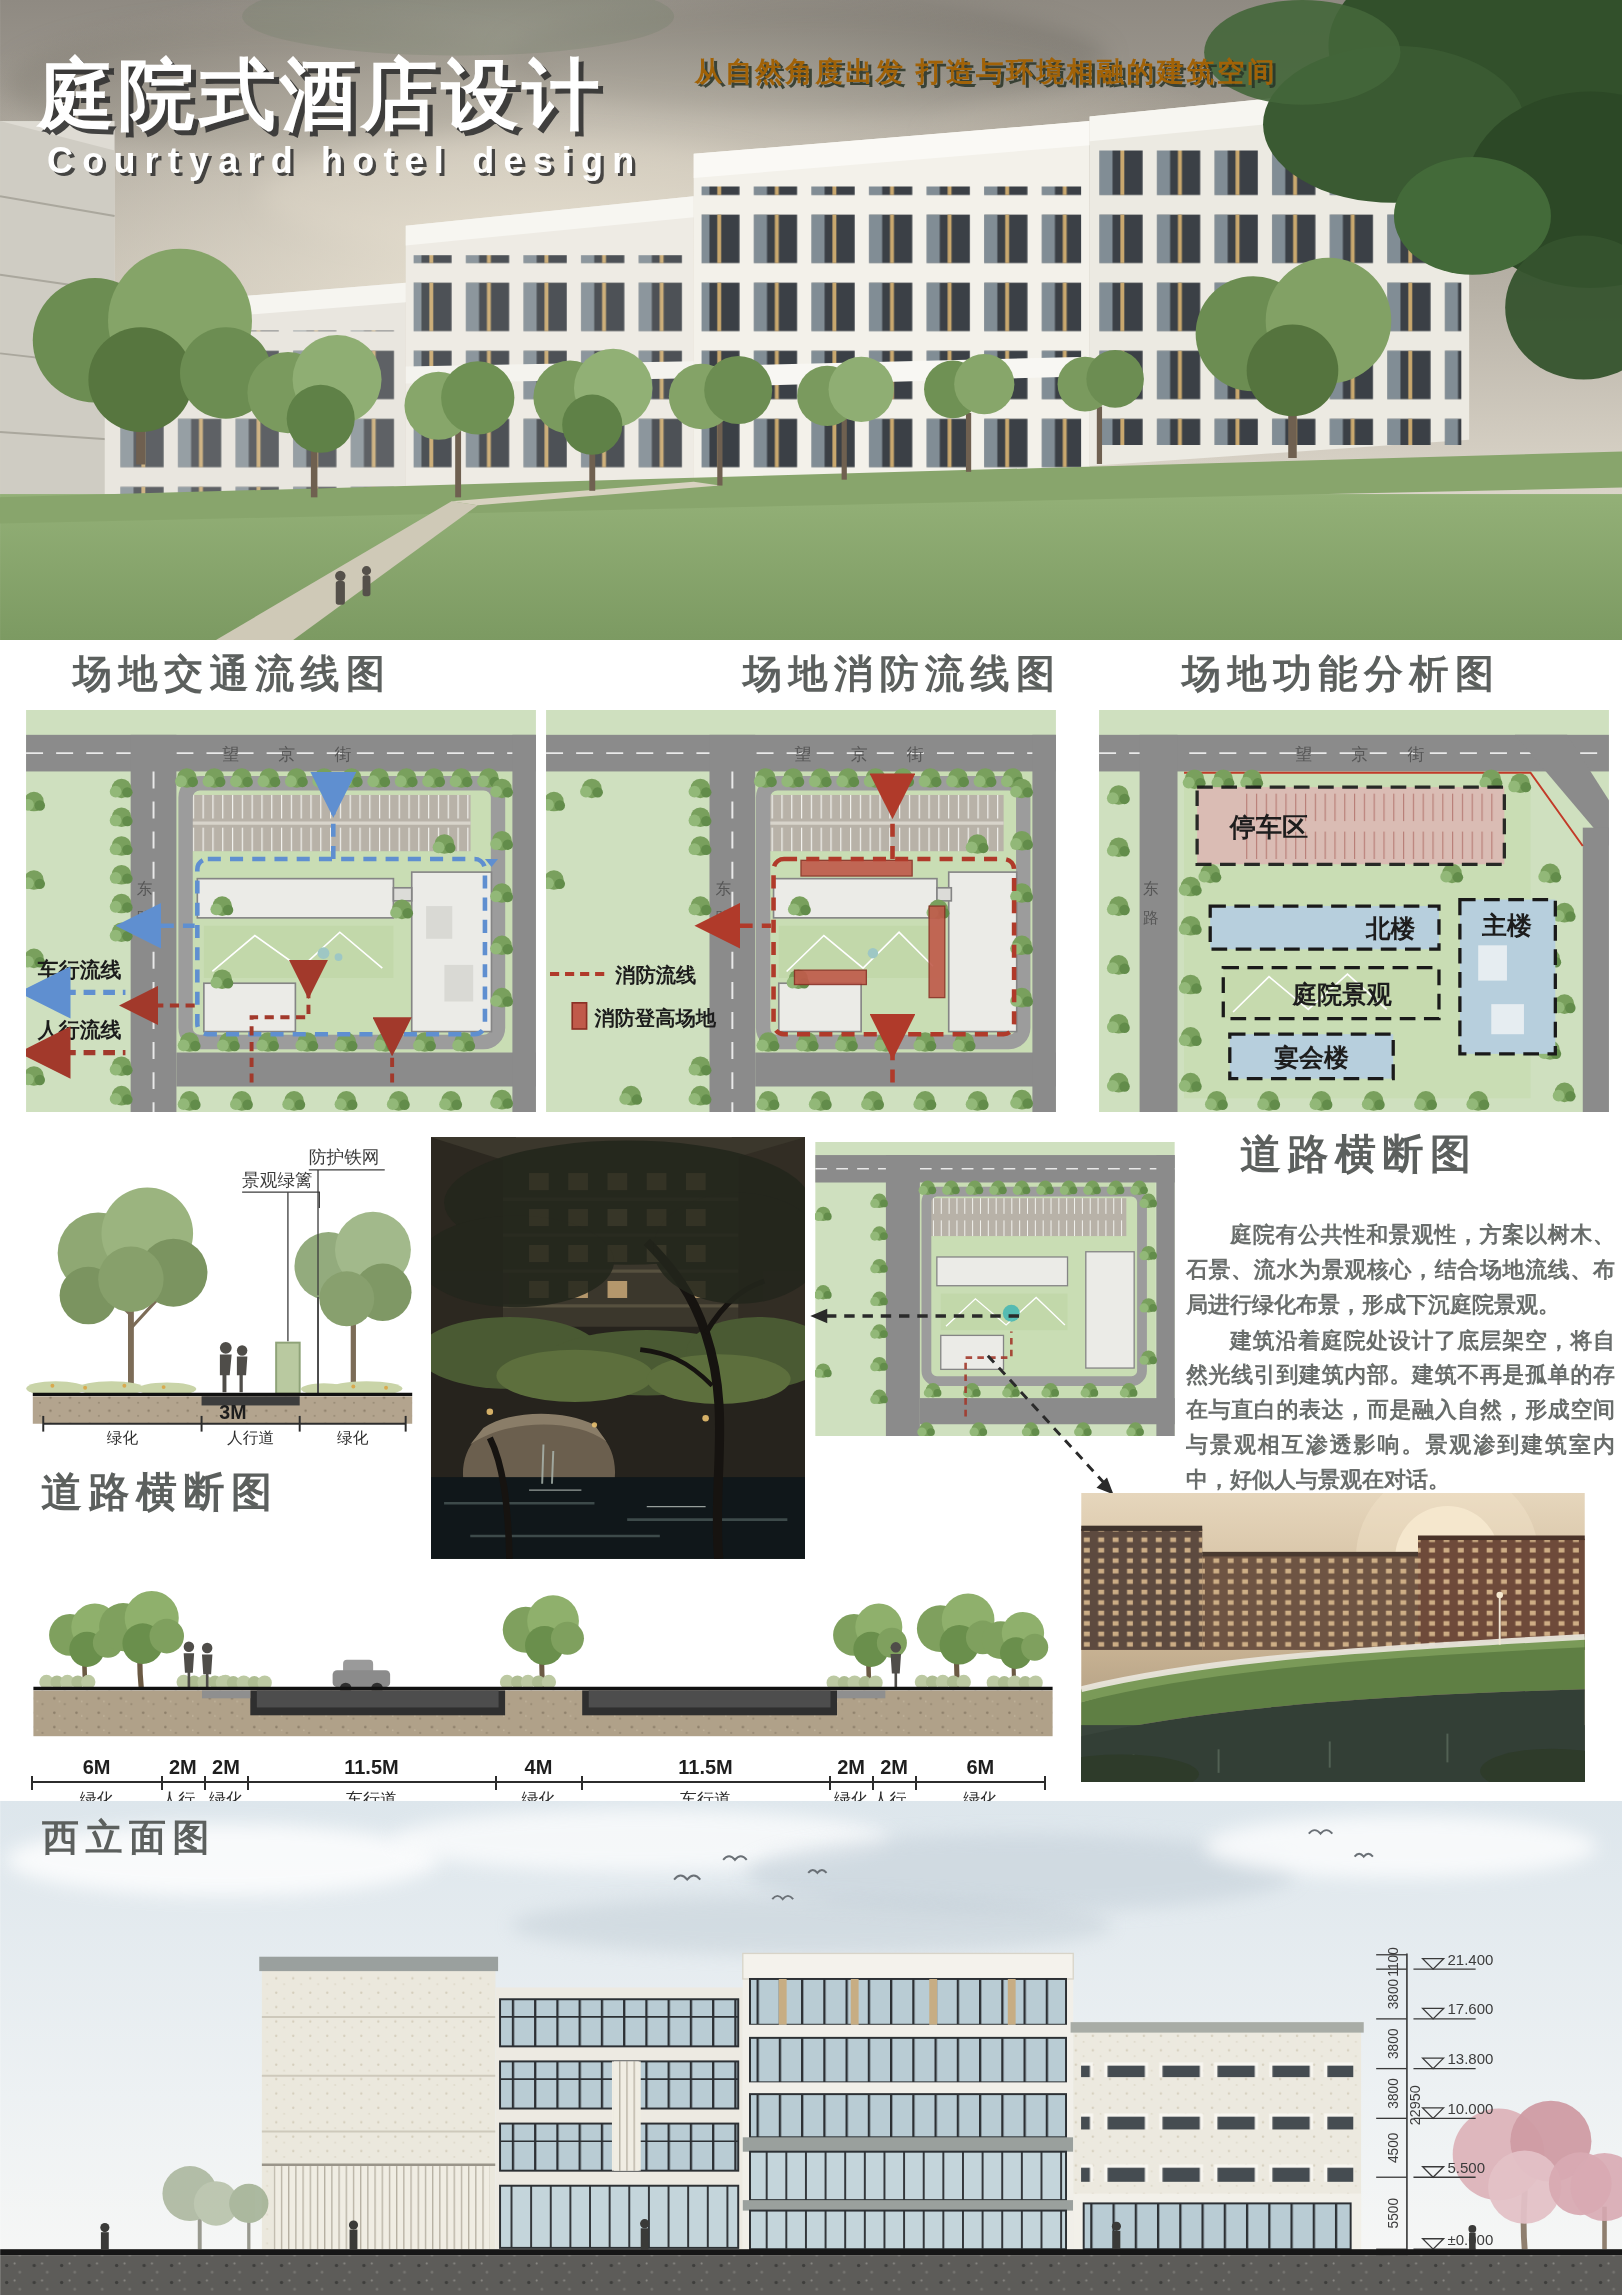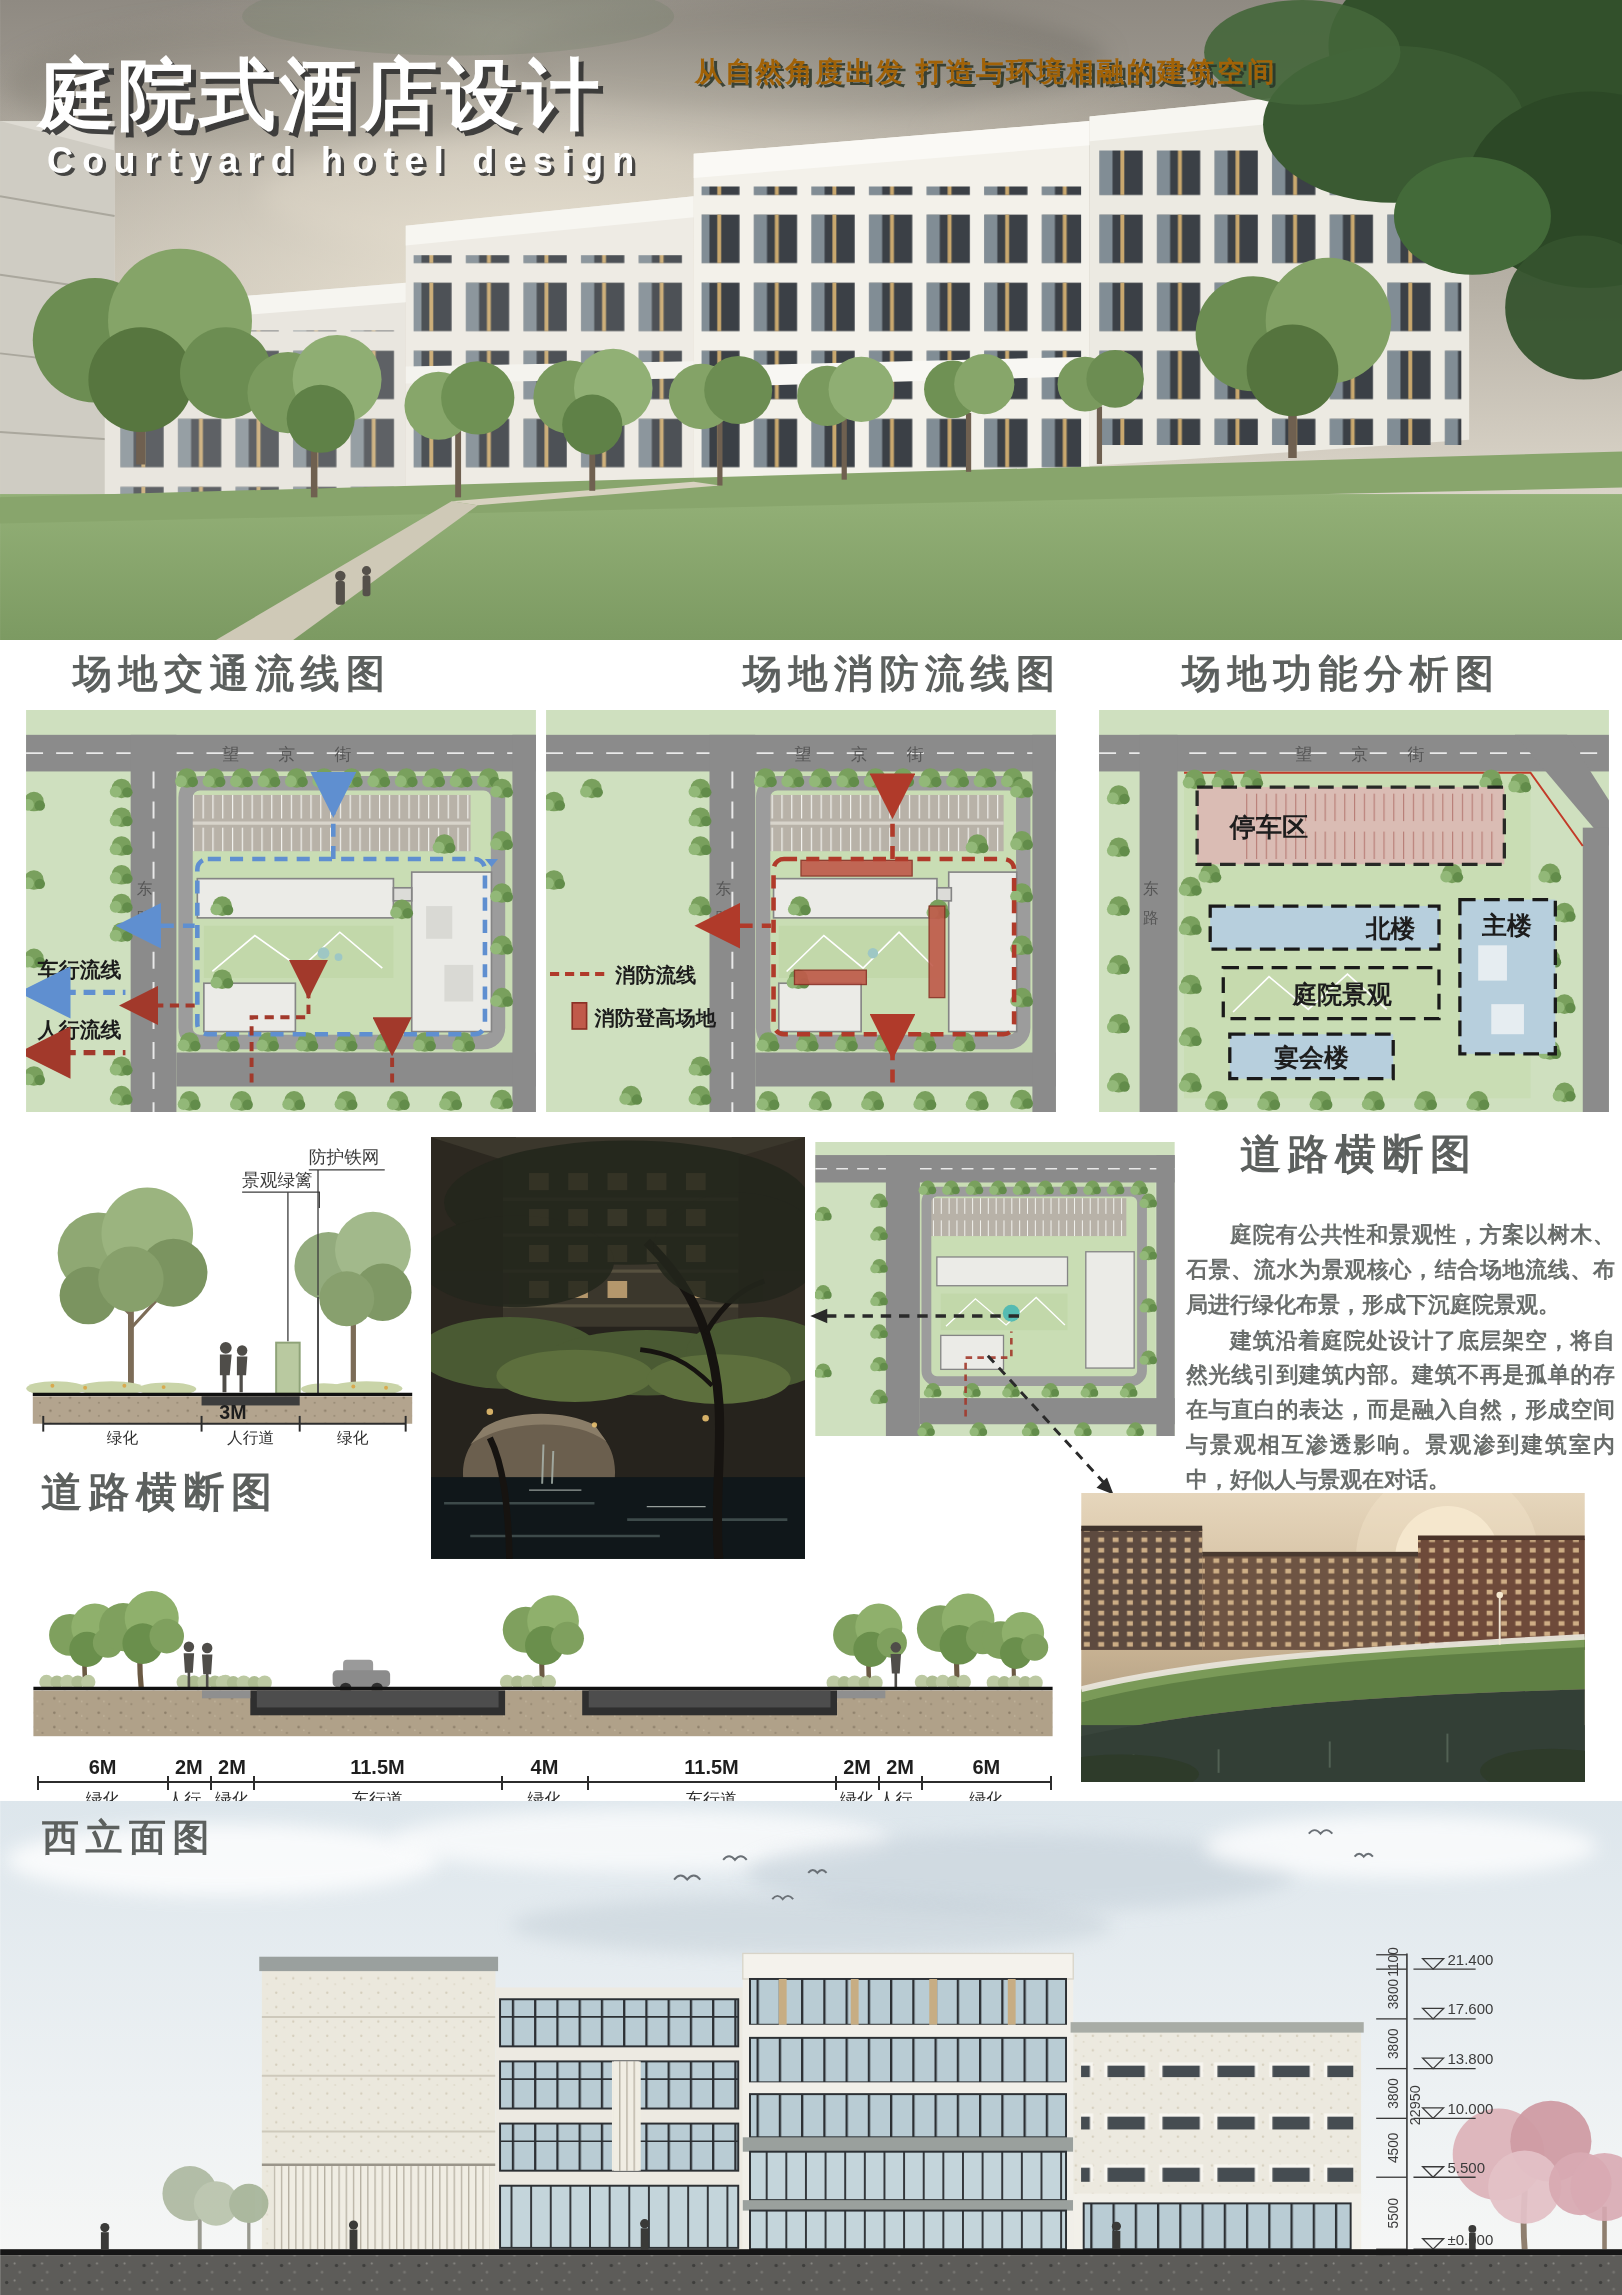--- a/index.html
+++ b/index.html
@@ -869,21 +869,21 @@
       </g>
       <g>
         <rect x="850" y="215" width="390" height="38" fill="#2f2f2f"></rect>
         <rect x="860" y="215" width="370" height="26" fill="#4d4d4d"></rect>
       </g>
       <rect x="268" y="215" width="74" height="12" fill="#8f8f8f"></rect>
       <rect x="1240" y="215" width="74" height="12" fill="#8f8f8f"></rect>
     </svg>
   </div>
 
-  <div class="abs dims" style="left:38px;top:1751px;">
+  <div class="abs dims" style="left:32px;top:1751px;">
     <div class="seg" style="flex:6">
         <div class="m">6M</div>
         <div class="ln">
           <i></i>
         </div>
         <div class="lab">绿化</div>
       </div>
     <div class="seg" style="flex:2">
         <div class="m">2M</div>
         <div class="ln">

